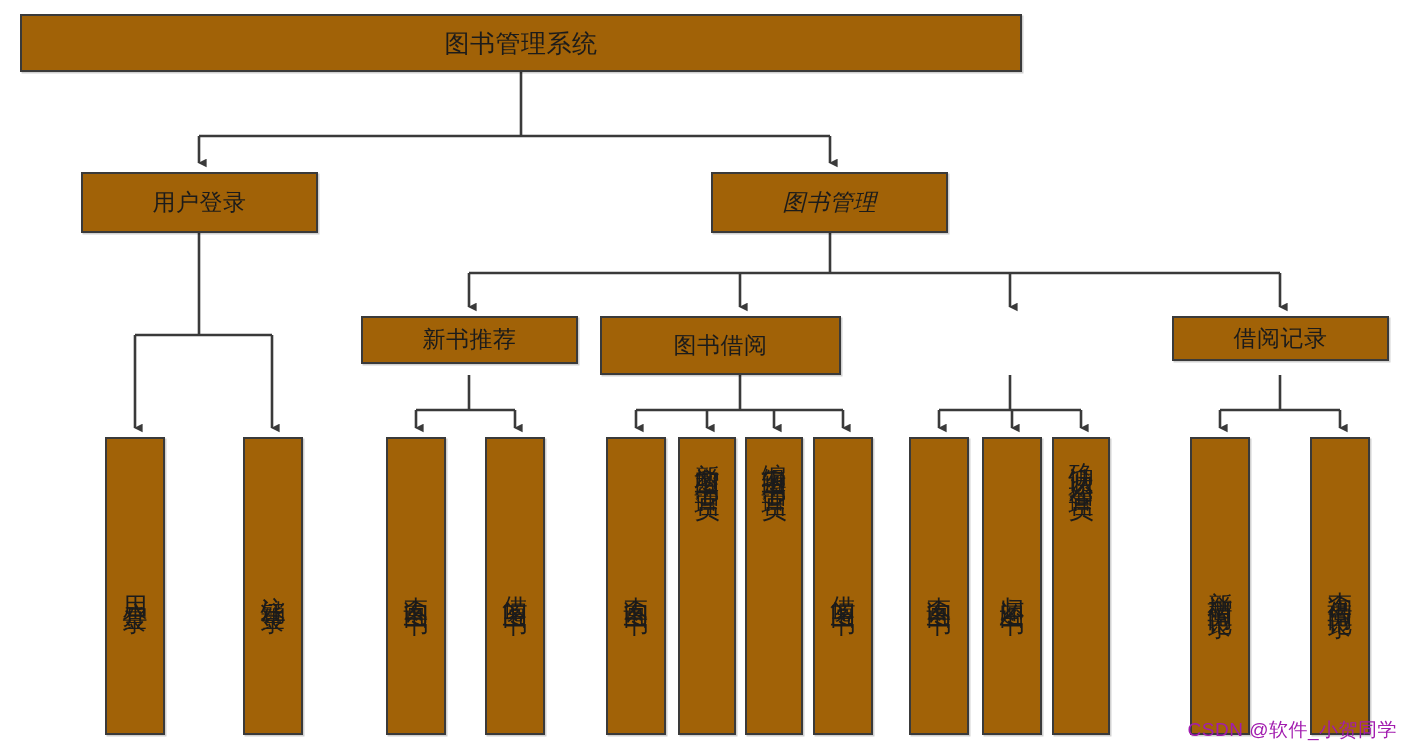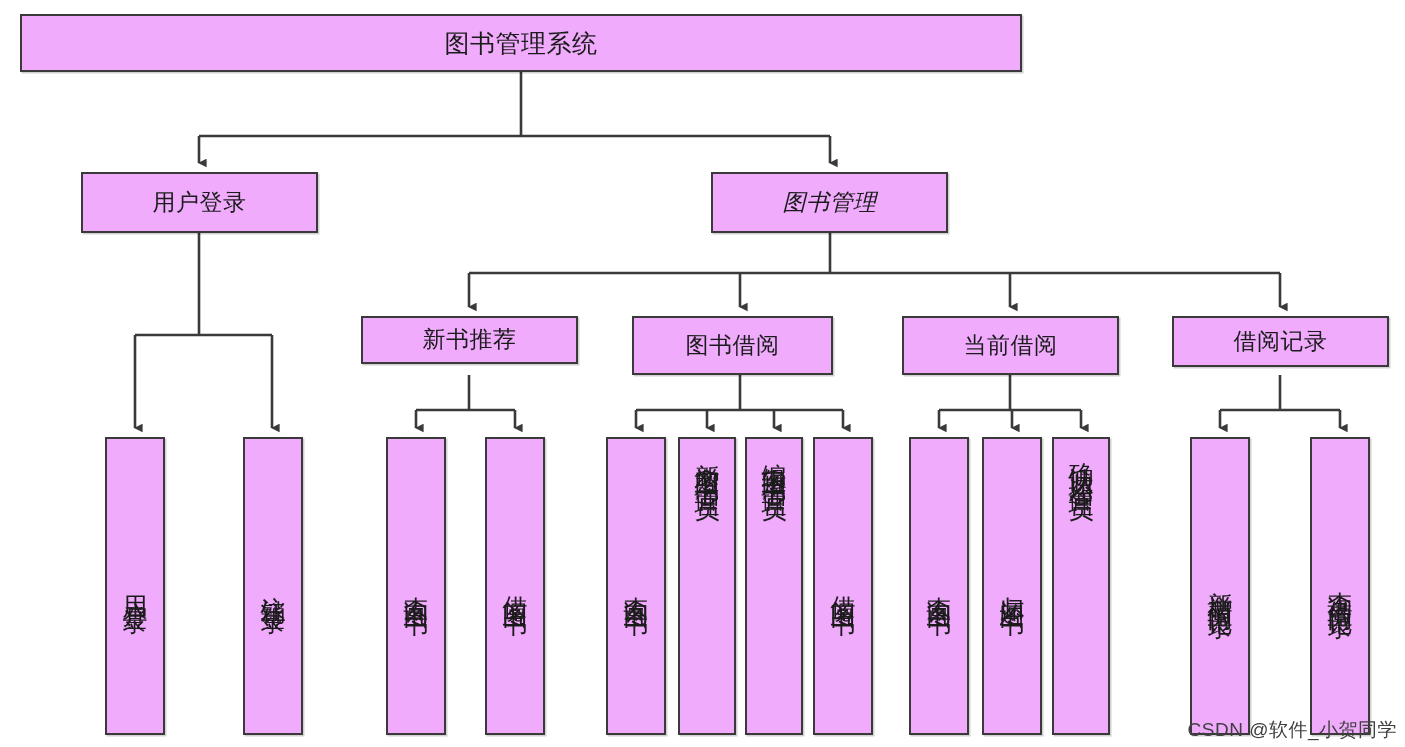--- a/index.html
+++ b/index.html
@@ -23,21 +23,21 @@
     position: absolute;
     left: 0;
     top: 0;
     width: 1405px;
     height: 747px;
     display: block;
   }
   .node-box {
     position: absolute;
     box-sizing: border-box;
-    background: #f0abfc;
+    background: #a16207;
     border: 2.5px solid #3a3a3a;
     box-shadow: 1.5px 1.5px 0 rgba(0,0,0,0.18);
     display: flex;
     align-items: center;
     justify-content: center;
     color: #1b1b1b;
   }
   .node-label {
     text-align: center;
     line-height: 1.12;
@@ -62,21 +62,21 @@
   }
   .leaf.centered {
     align-items: center;
     padding-top: 0;
   }
   #watermark {
     position: absolute;
     right: 8px;
     bottom: 4px;
     font-size: 19px;
-    color: #404040;
+    color: #a21caf;
     white-space: nowrap;
     letter-spacing: 0.5px;
     pointer-events: none;
   }
 </style>
 </head>
 <body>
 
 <div id="diagram-root">
 
@@ -138,27 +138,24 @@
   <div class="node-box level-2" style="left: 81px; top: 172px; width: 237px; height: 61px;">
     <span class="node-label">用户登录</span>
   </div>
   <div class="node-box level-2" style="left: 711px; top: 172px; width: 237px; height: 61px; font-style: italic;">
     <span class="node-label">图书管理</span>
   </div>
 
   <div class="node-box level-3" style="left: 361px; top: 316px; width: 217px; height: 48px;">
     <span class="node-label">新书推荐</span>
   </div>
-  <div class="node-box level-3" style="left: 632px; top: 316px; width: 201px; height: 59px;">
+  <div class="node-box level-3" style="left: 600px; top: 316px; width: 241px; height: 59px;">
     <span class="node-label">图书借阅</span>
   </div>
-  <div class="node-box level-3" style="left: 902px; top: 316px; width: 217px; height: 59px;">
-    <span class="node-label">当前借阅</span>
-  </div>
-  <div class="node-box level-3" style="left: 1172px; top: 316px; width: 217px; height: 51px; justify-content: center;">
+  <div class="node-box level-3" style="left: 1172px; top: 316px; width: 217px; height: 45px; justify-content: center;">
     <span class="node-label">借阅记录</span>
   </div>
 
   <div class="node-box leaf centered" style="left: 105px; top: 437px; width: 60px; height: 298px;">
     <span class="node-label">用户登录</span>
   </div>
   <div class="node-box leaf centered" style="left: 243px; top: 437px; width: 60px; height: 298px;">
     <span class="node-label">注销登录</span>
   </div>
   <div class="node-box leaf centered" style="left: 386px; top: 437px; width: 60px; height: 298px;">

